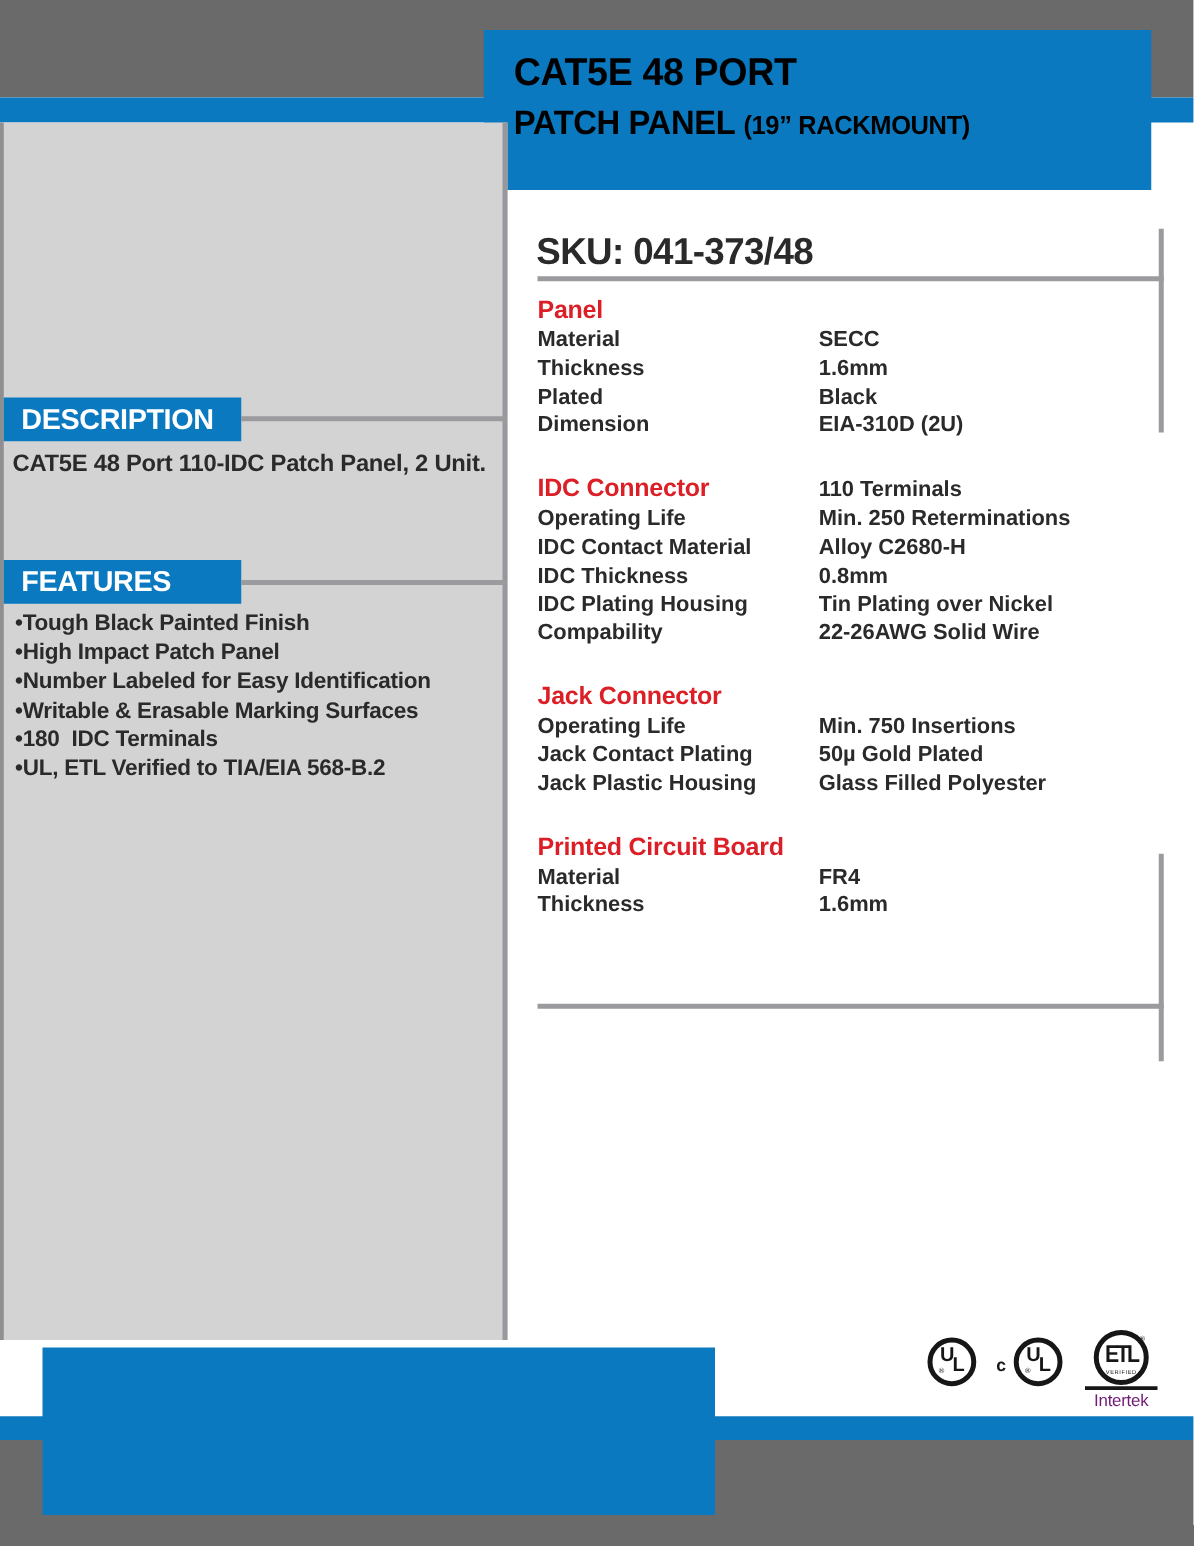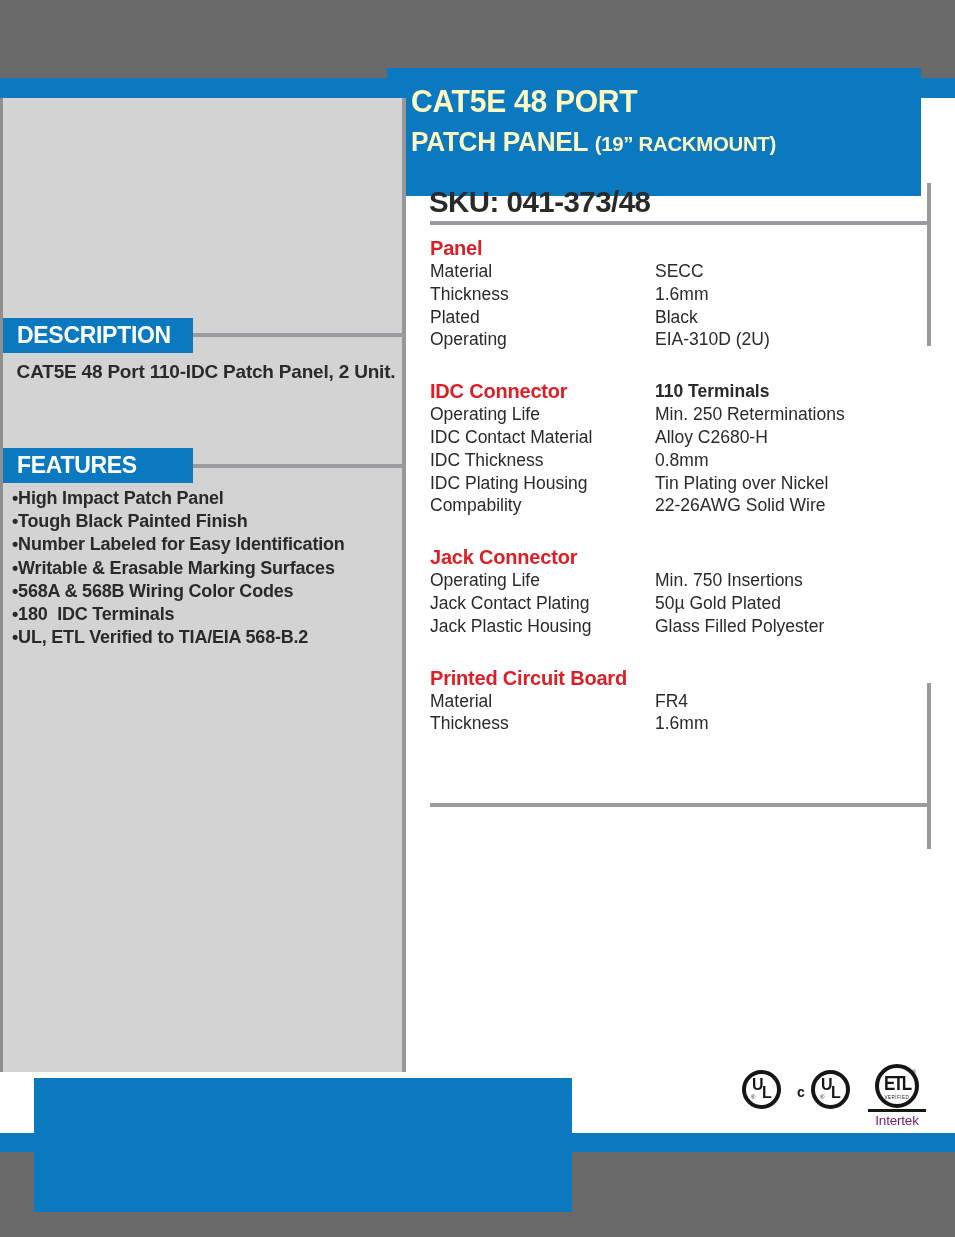--- a/index.html
+++ b/index.html
@@ -11,52 +11,52 @@
     --ink:#2b2a2a;
   }
   html,body{margin:0;padding:0;background:#fff;}
   .page{
     position:relative;width:955px;height:1237px;overflow:hidden;background:#fff;
     font-family:"Liberation Sans","DejaVu Sans",sans-serif;color:var(--ink);
   }
   
   .top-band{position:absolute;left:0;top:0;width:955px;height:78px;background:var(--gray-dark);}
   .top-strip{position:absolute;left:0;top:78px;width:955px;height:20px;background:var(--blue);}
-  .header-box{position:absolute;left:387px;top:24px;width:534px;height:128px;background:var(--blue);padding:17px 0 0 24px;box-sizing:border-box;color:#fef9c3;margin-top:44px;}
+  .header-box{position:absolute;left:387px;top:24px;width:534px;height:128px;background:var(--blue);padding:17px 0 0 24px;box-sizing:border-box;color:#000000;}
   .title1{font-size:31px;font-weight:700;letter-spacing:-0.3px;line-height:33px;transform:scaleX(.97);transform-origin:left;}
   .title2{margin-top:10px;font-size:27px;font-weight:700;letter-spacing:-0.3px;line-height:29px;transform:scaleX(.97);transform-origin:left;}
   .title2 .suffix{font-size:21px;}
   
   .left-panel{position:absolute;left:0;top:98px;width:406px;height:974px;background:var(--gray-light);
     border-left:3px solid #8f8f90;border-right:4px solid #98989c;box-sizing:border-box;}
   .blue-tag{position:absolute;left:3px;width:190px;height:35px;background:var(--blue);color:#fff;
     font-size:23px;font-weight:700;line-height:35px;padding-left:14px;box-sizing:border-box;letter-spacing:-0.3px;}
   .tag-desc{top:318px;}
   .tag-feat{top:448px;}
   .hline{position:absolute;background:var(--line);height:4px;}
   .desc-line{left:193px;top:333px;width:212px;}
   .feat-line{left:193px;top:464px;width:212px;}
-  .desc-text{position:absolute;left:10px;top:361px;width:392px;font-size:19px;font-weight:700;letter-spacing:-0.2px;text-align:center;}
+  .desc-text{position:absolute;left:10px;top:361px;width:392px;font-size:19px;font-weight:700;letter-spacing:-0.2px;}
   .features{position:absolute;left:12px;top:487px;width:392px;margin:0;padding:0;list-style:none;}
   .features li{font-size:18px;font-weight:700;line-height:23.2px;white-space:pre-wrap;letter-spacing:-0.2px;}
   .features li::before{content:"\2022 ";}
   
   .sku{position:absolute;left:429px;top:185px;font-size:30px;font-weight:700;letter-spacing:-0.5px;transform:scaleX(.98);transform-origin:left;}
   .sku-line{left:430px;top:221px;width:501px;}
   .vline{position:absolute;width:4px;background:var(--line);}
   .vline-top{left:927px;top:183px;height:163px;}
   .vline-bottom{left:927px;top:683px;height:166px;}
   .bottom-rule{left:430px;top:803px;width:501px;}
   .specs{position:absolute;left:430px;top:237px;width:498px;}
   .spec-section{margin-bottom:28px;}
   .sec-head{position:relative;height:24px;}
   .sec-title{color:var(--red);font-size:20px;font-weight:700;letter-spacing:-0.2px;}
   .sec-val{position:absolute;left:225px;bottom:2px;font-size:17.5px;font-weight:700;color:var(--ink);}
   .spec-row{position:relative;height:22.8px;}
-  .spec-row .lab,.spec-row .val{font-size:17.5px;font-weight:400;}
+  .spec-row .lab,.spec-row .val{font-size:17.5px;font-weight:700;}
   .spec-row .val{position:absolute;left:225px;top:0;}
   
   .footer-strip{position:absolute;left:0;top:1133px;width:955px;height:19px;background:var(--blue);}
   .footer-band{position:absolute;left:0;top:1152px;width:955px;height:85px;background:var(--gray-dark);}
   .footer-rect{position:absolute;left:34px;top:1078px;width:538px;height:134px;background:var(--blue);}
   
   .certs{position:absolute;left:740px;top:1062px;width:200px;height:72px;}
   .cert-circle{position:absolute;box-sizing:border-box;border:4px solid #161616;border-radius:50%;background:#fff;}
   .ul-mark{width:39px;height:39px;}
   .ul-1{left:2px;top:8px;}
@@ -94,40 +94,39 @@
     <span>DESCRIPTION</span>
   </div>
   <div class="hline desc-line"></div>
   <div class="desc-text">CAT5E 48 Port 110-IDC Patch Panel, 2 Unit.</div>
 
   <div class="blue-tag tag-feat">
     <span>FEATURES</span>
   </div>
   <div class="hline feat-line"></div>
   <ul class="features">
+      <li>Tough Black Painted Finish</li>
       <li>High Impact Patch Panel</li>
-      <li>Tough Black Painted Finish</li>
       <li>Number Labeled for Easy Identification</li>
       <li>Writable &amp; Erasable Marking Surfaces</li>
-      <li>568A &amp; 568B Wiring Color Codes</li>
       <li>180  IDC Terminals</li>
       <li>UL, ETL Verified to TIA/EIA 568-B.2</li>
     </ul>
 
   <div class="sku">SKU: 041-373/48</div>
   <div class="hline sku-line"></div>
   <div class="vline vline-top"></div>
 
   <div class="specs">
       <div class="spec-section">
         <div class="sec-head"><span class="sec-title">Panel</span></div>
         <div class="spec-row"><span class="lab">Material</span><span class="val">SECC</span></div>
         <div class="spec-row"><span class="lab">Thickness</span><span class="val">1.6mm</span></div>
         <div class="spec-row"><span class="lab">Plated</span><span class="val">Black</span></div>
-        <div class="spec-row"><span class="lab">Operating</span><span class="val">EIA-310D (2U)</span></div>
+        <div class="spec-row"><span class="lab">Dimension</span><span class="val">EIA-310D (2U)</span></div>
       </div>
       <div class="spec-section">
         <div class="sec-head"><span class="sec-title">IDC Connector</span><span class="sec-val">110 Terminals</span></div>
         <div class="spec-row"><span class="lab">Operating Life</span><span class="val">Min. 250 Reterminations</span></div>
         <div class="spec-row"><span class="lab">IDC Contact Material</span><span class="val">Alloy C2680-H</span></div>
         <div class="spec-row"><span class="lab">IDC Thickness</span><span class="val">0.8mm</span></div>
         <div class="spec-row"><span class="lab">IDC Plating Housing</span><span class="val">Tin Plating over Nickel</span></div>
         <div class="spec-row"><span class="lab">Compability</span><span class="val">22-26AWG Solid Wire</span></div>
       </div>
       <div class="spec-section">

